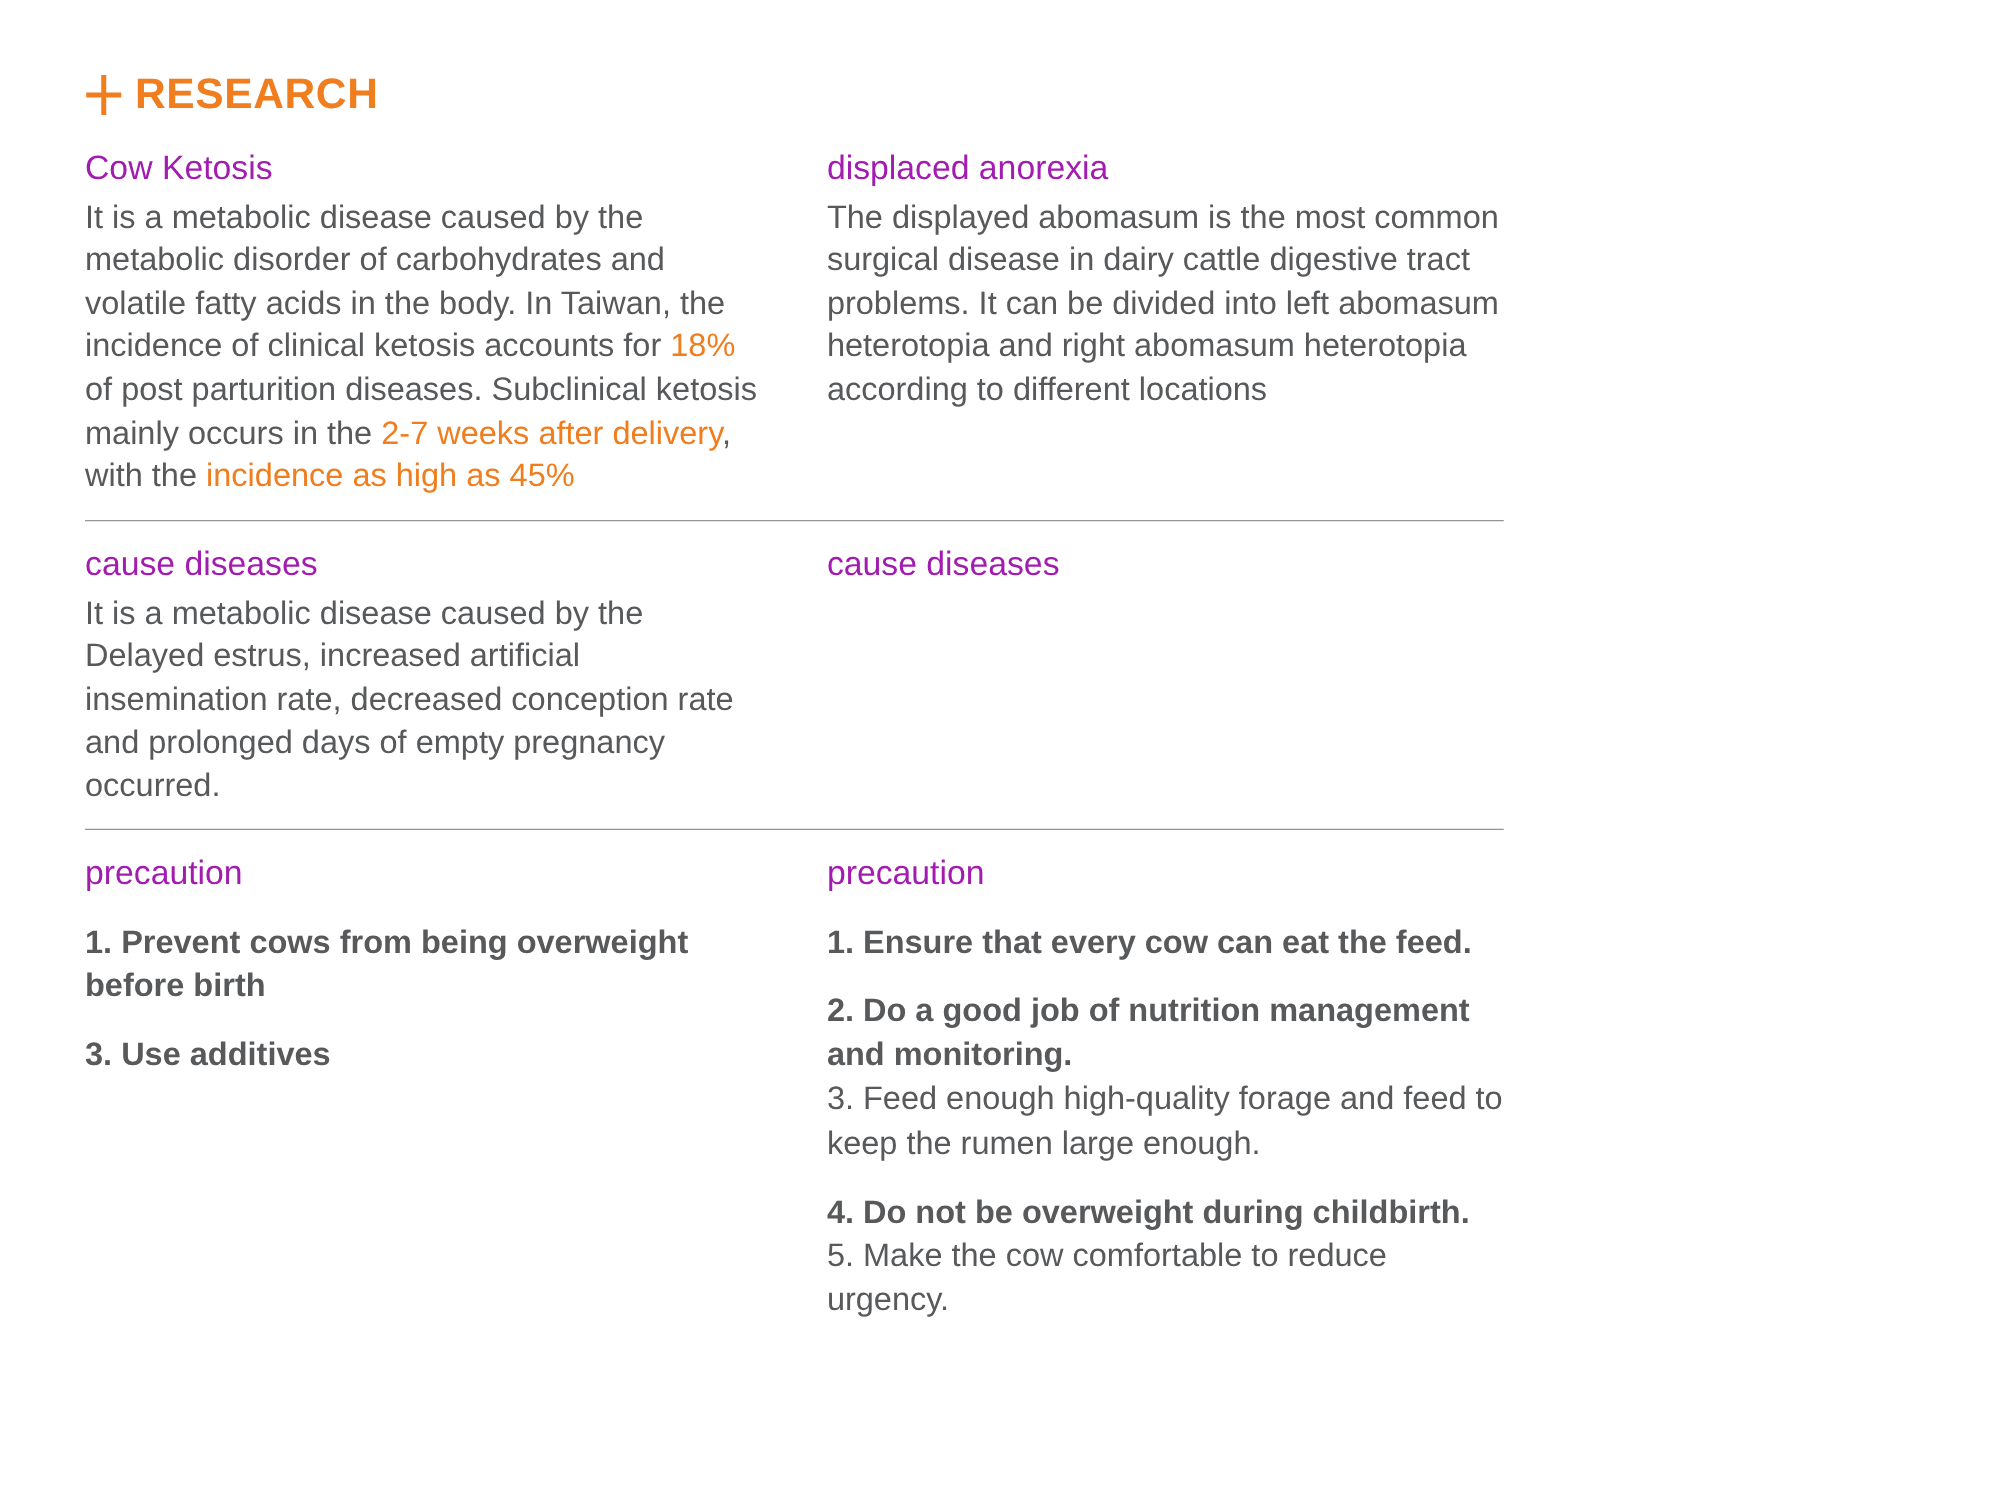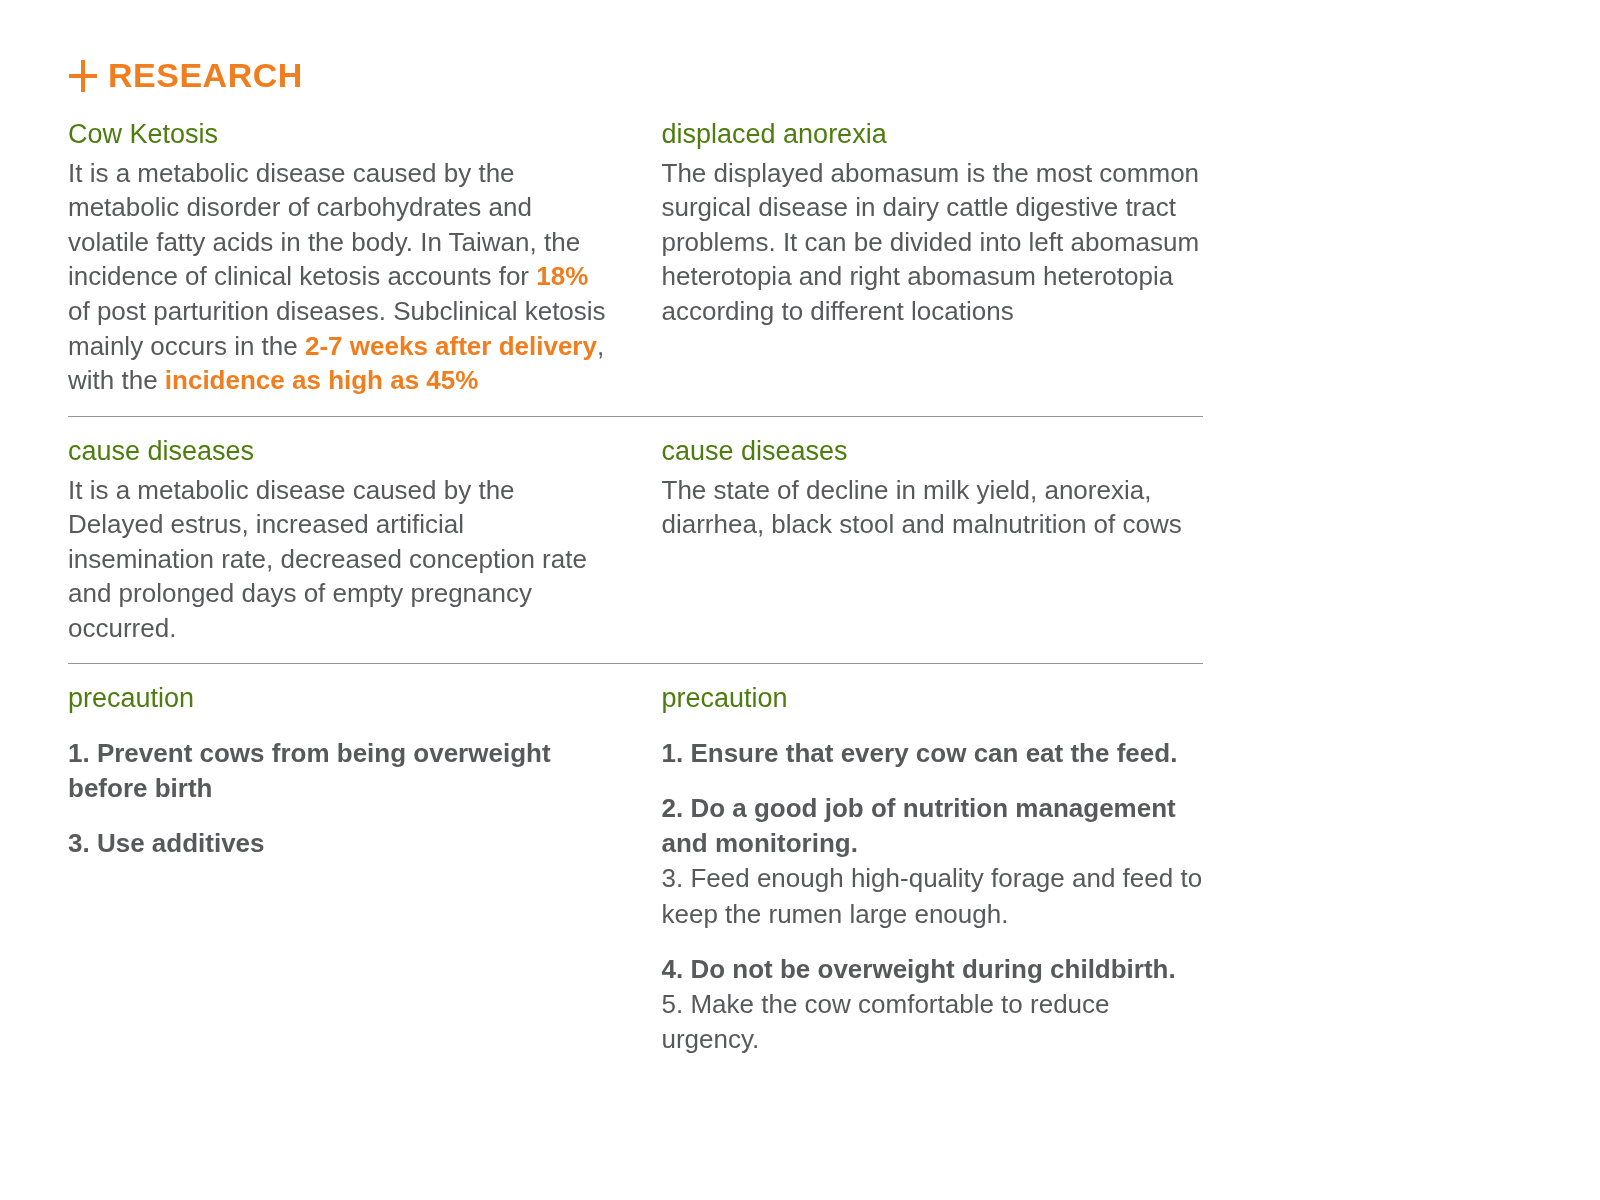--- a/index.html
+++ b/index.html
@@ -70,33 +70,33 @@
     padding-bottom: 16px;
   }
   .row-sep {
     grid-column: 1 / -1;
     height: 0;
     border-top: 1.5px solid #939598;
     margin: 2px 0 18px 0;
   }
   .block-title {
     font-size: 27px;
-    color: #4d7c0f;
+    color: #a21caf;
     margin: 0 0 4px 0;
     line-height: 1.25;
     font-weight: normal;
   }
   .block-body {
     font-size: 26px;
     line-height: 1.33;
     color: #58595b;
   }
   .hl {
     color: #f07d1e;
-    font-weight: bold;
+    font-weight: normal;
   }
   .list-line {
     font-size: 26px;
     line-height: 1.35;
     color: #58595b;
   }
   .list-line.bold {
     font-weight: bold;
     margin-top: 20px;
   }
@@ -131,23 +131,20 @@
 
     <div class="cell">
       <div class="block-title">cause diseases</div>
       <div class="block-body">
         <span>It is a metabolic disease caused by the Delayed estrus, increased artificial insemination rate, decreased conception rate and prolonged days of empty pregnancy occurred.</span>
       </div>
     </div>
 
     <div class="cell">
       <div class="block-title">cause diseases</div>
-      <div class="block-body">
-        <span>The state of decline in milk yield, anorexia, diarrhea, black stool and malnutrition of cows</span>
-      </div>
     </div>
 
     <div class="row-sep"></div>
 
     <div class="cell">
       <div class="block-title">precaution</div>
       <div class="list-line bold">1. Prevent cows from being overweight before birth</div>
       <div class="list-line bold">3. Use additives</div>
     </div>
 

